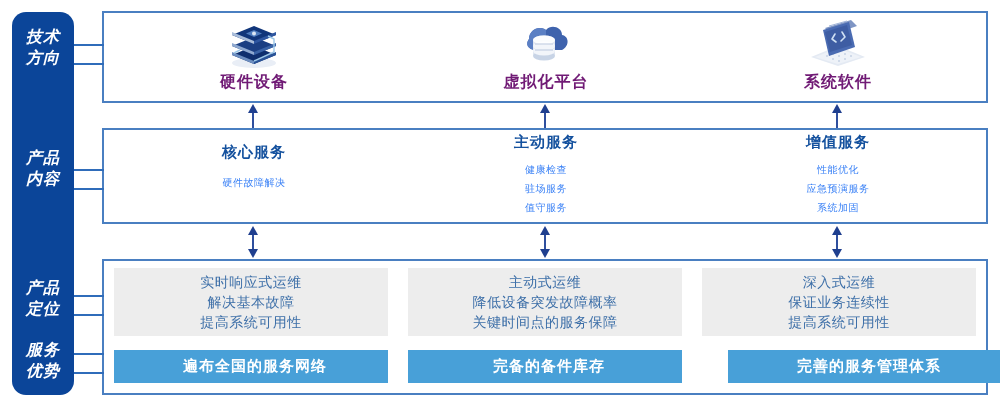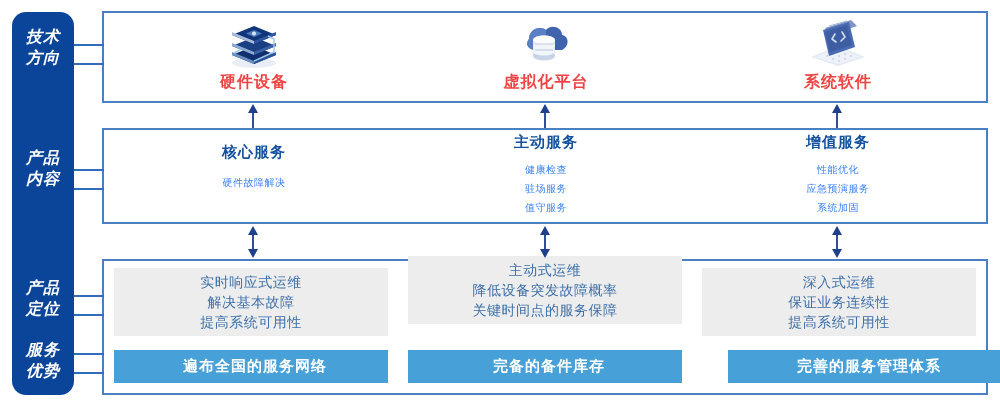--- a/index.html
+++ b/index.html
@@ -61,21 +61,21 @@
 
   
   .col {
     position: absolute;
     box-sizing: border-box;
     text-align: center;
   }
 
   
   .tech-title {
-    color: #ef4444;
+    color: #701a75;
     font-size: 16px;
     font-weight: bold;
     letter-spacing: 1px;
     margin-top: 4px;
   }
   .icon-wrap {
     height: 52px;
     display: flex;
     align-items: flex-end;
     justify-content: center;
@@ -307,21 +307,21 @@
     </svg>
   </div>
 
   <div class="sect" style="left:102px; top:259px; width:886px; height:136px;"></div>
 
   <div class="grey-card" style="left:114px; top:268px; width:274px; height:68px;">
     <div>实时响应式运维</div>
     <div>解决基本故障</div>
     <div>提高系统可用性</div>
   </div>
-  <div class="grey-card" style="left:408px; top:256px; width:274px; height:68px;">
+  <div class="grey-card" style="left:408px; top:268px; width:274px; height:68px;">
     <div>主动式运维</div>
     <div>降低设备突发故障概率</div>
     <div>关键时间点的服务保障</div>
   </div>
   <div class="grey-card" style="left:702px; top:268px; width:274px; height:68px;">
     <div>深入式运维</div>
     <div>保证业务连续性</div>
     <div>提高系统可用性</div>
   </div>
 

